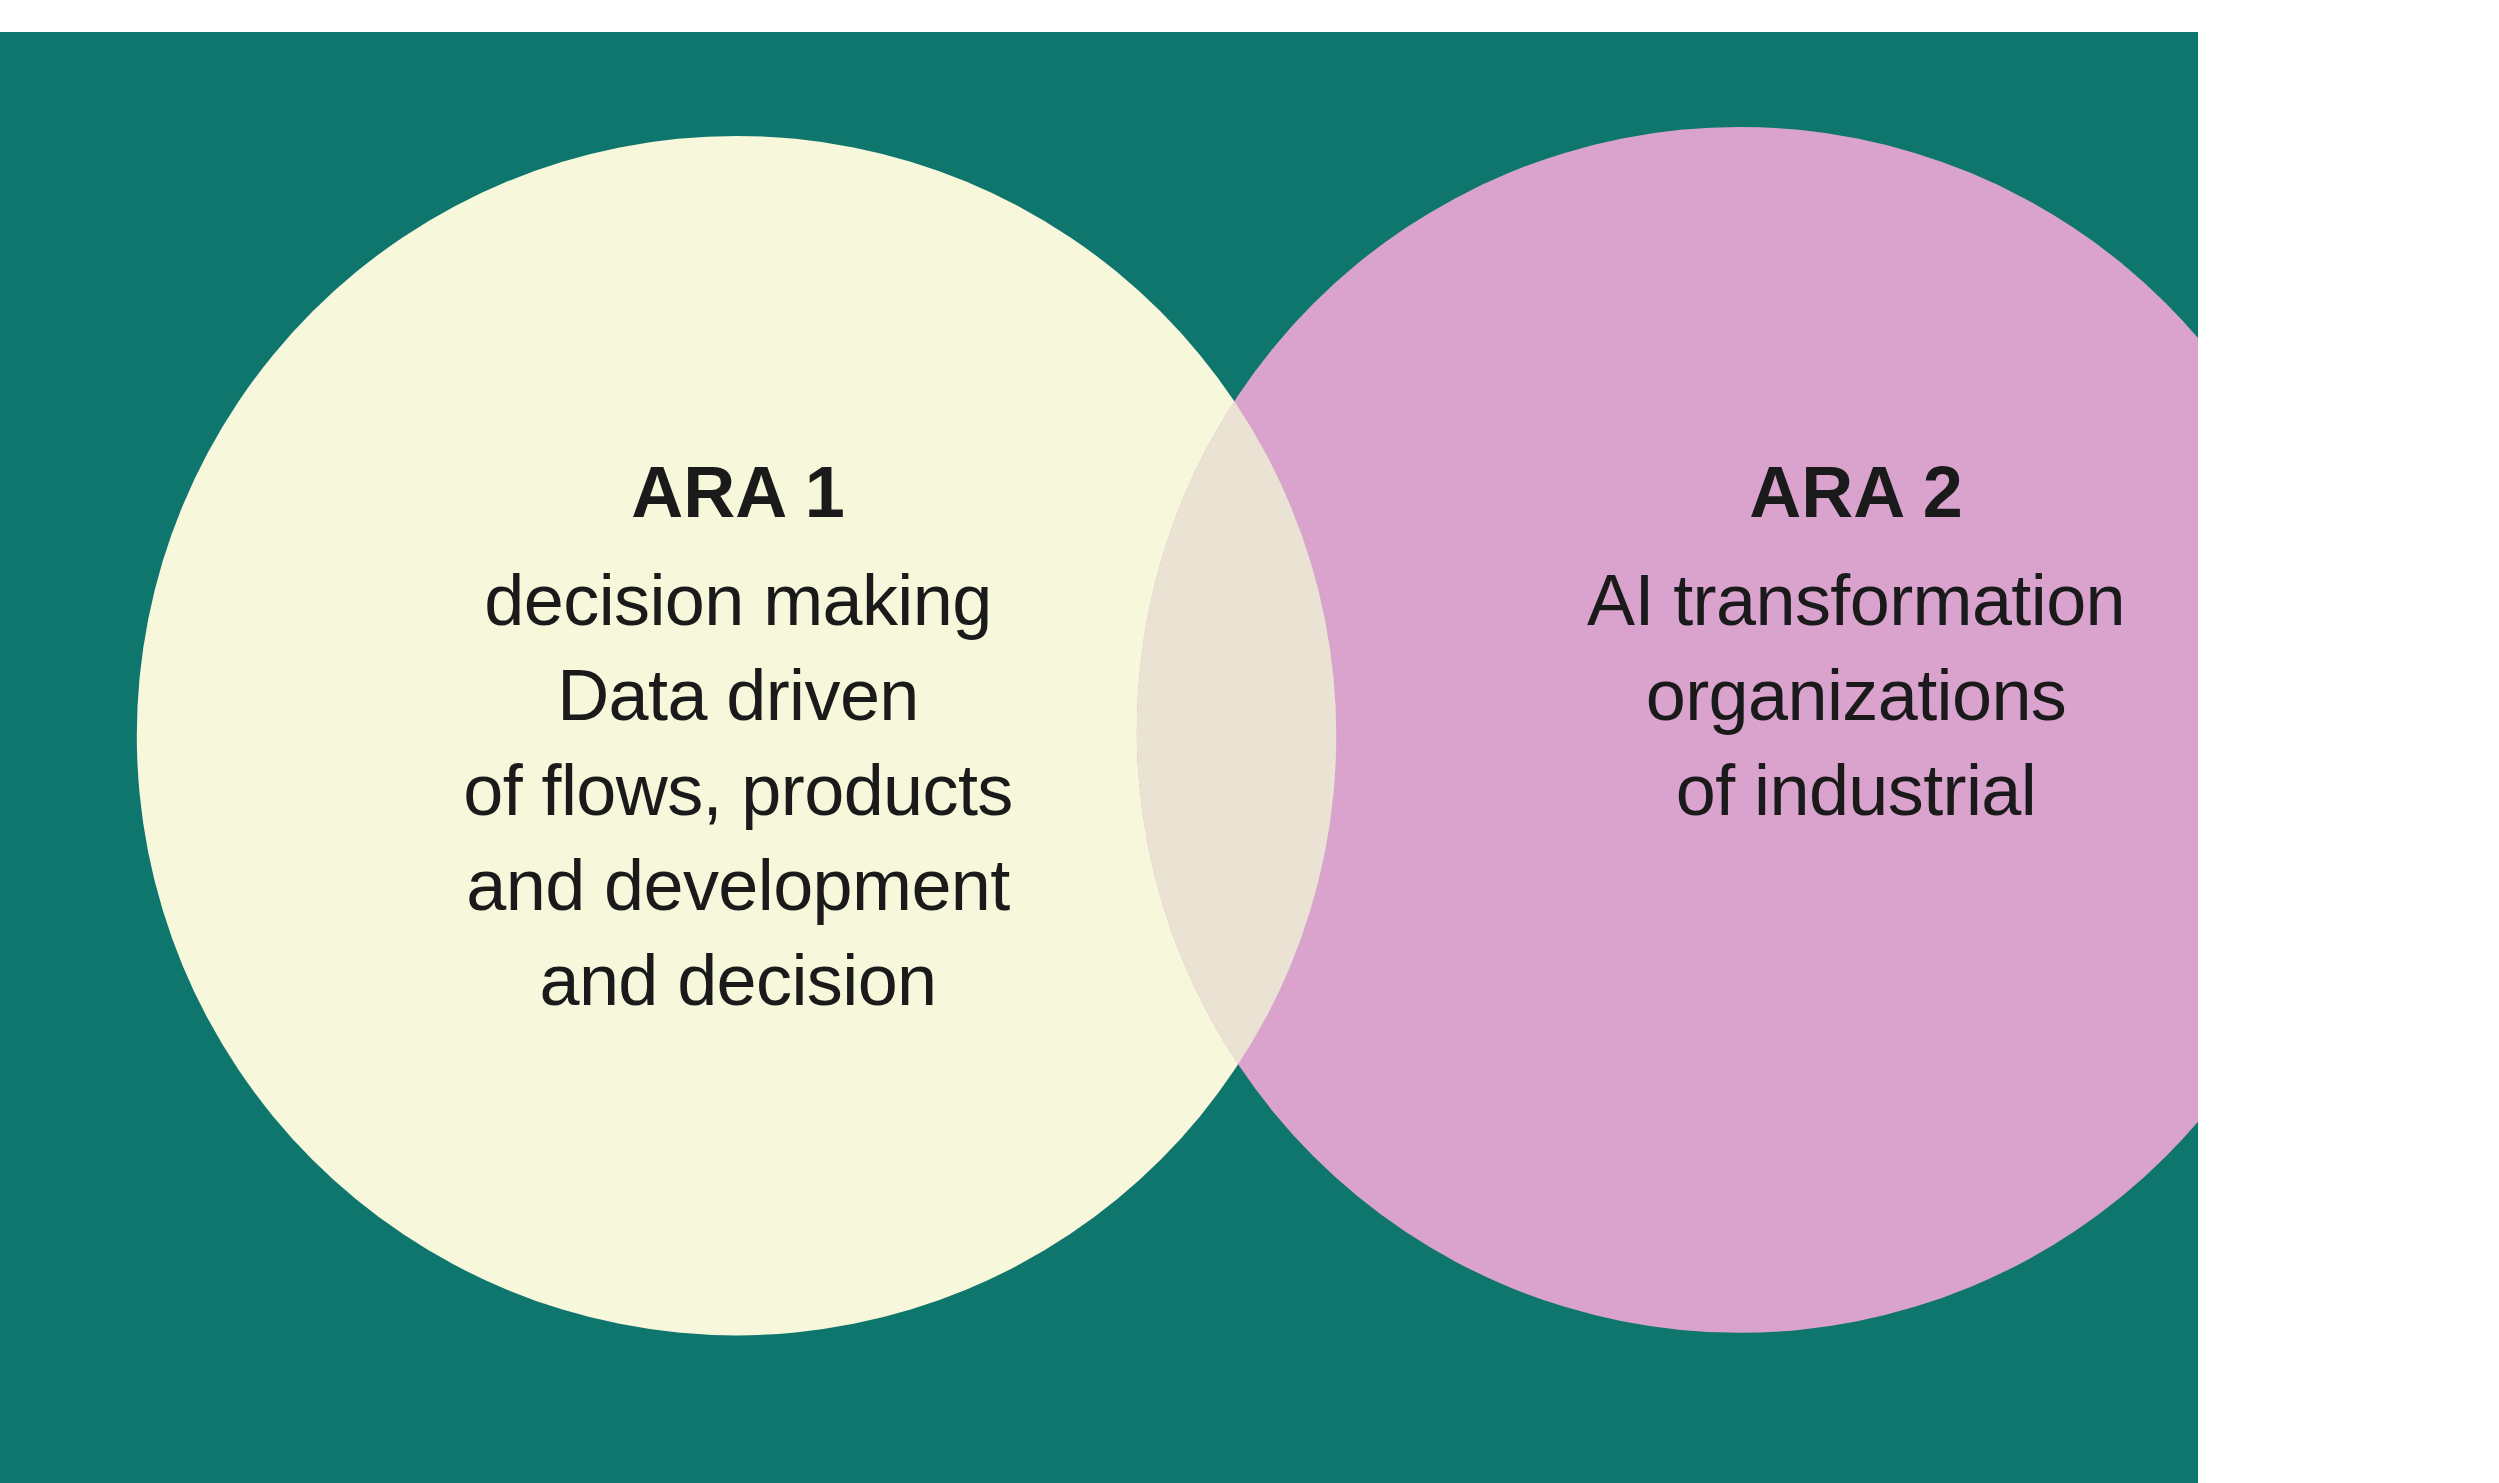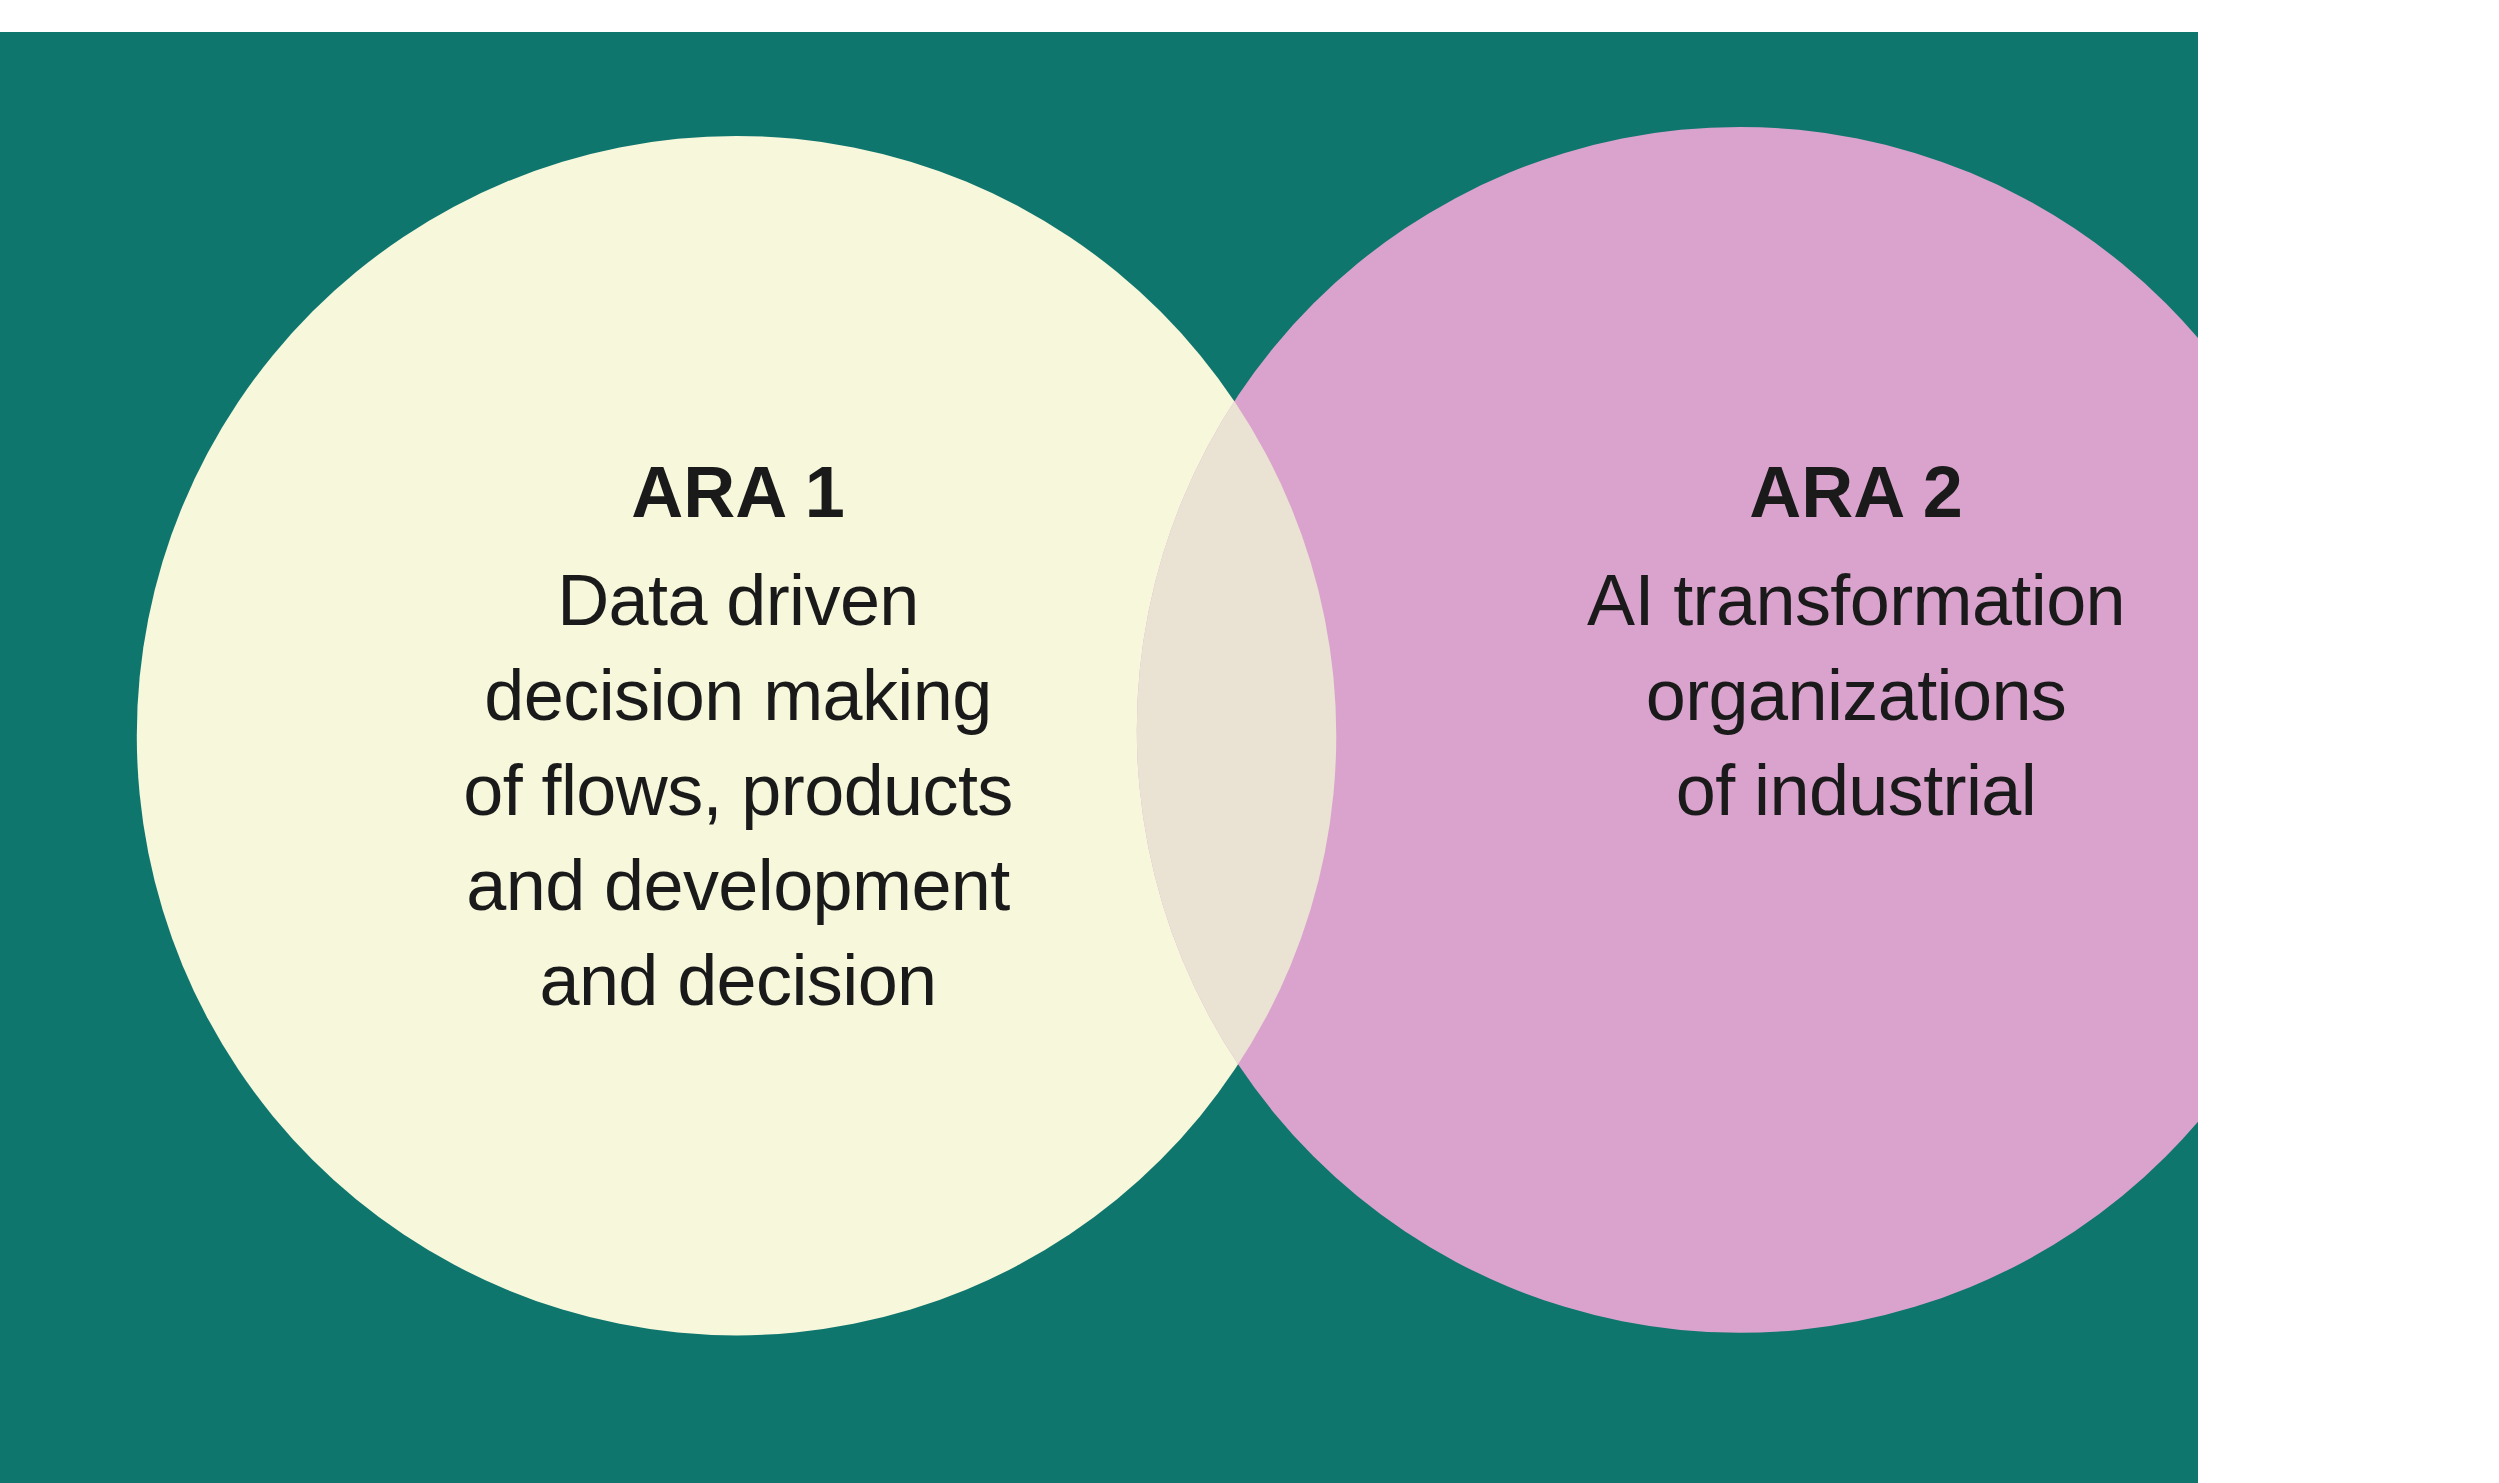--- a/index.html
+++ b/index.html
@@ -73,22 +73,22 @@
       </clipPath>
     </defs>
     <circle cx="1148" cy="1097" r="935" fill="#f7f7dc"></circle>
     <circle cx="2712" cy="1088" r="940" fill="#daa3ce"></circle>
     <circle cx="2712" cy="1088" r="940" clip-path="url(#clip-left-circle)" fill="#eae3d3"></circle>
   </svg>
 
   <div class="text-block label-left">
     <div class="title">ARA 1</div>
     <div class="body">
+      <div>decision making</div>
       <div>Data driven</div>
-      <div>decision making</div>
       <div>of flows, products</div>
       <div>and development</div>
       <div>and decision</div>
     </div>
   </div>
 
   <div class="text-block label-right">
     <div class="title">ARA 2</div>
     <div class="body">
       <div>AI transformation</div>

